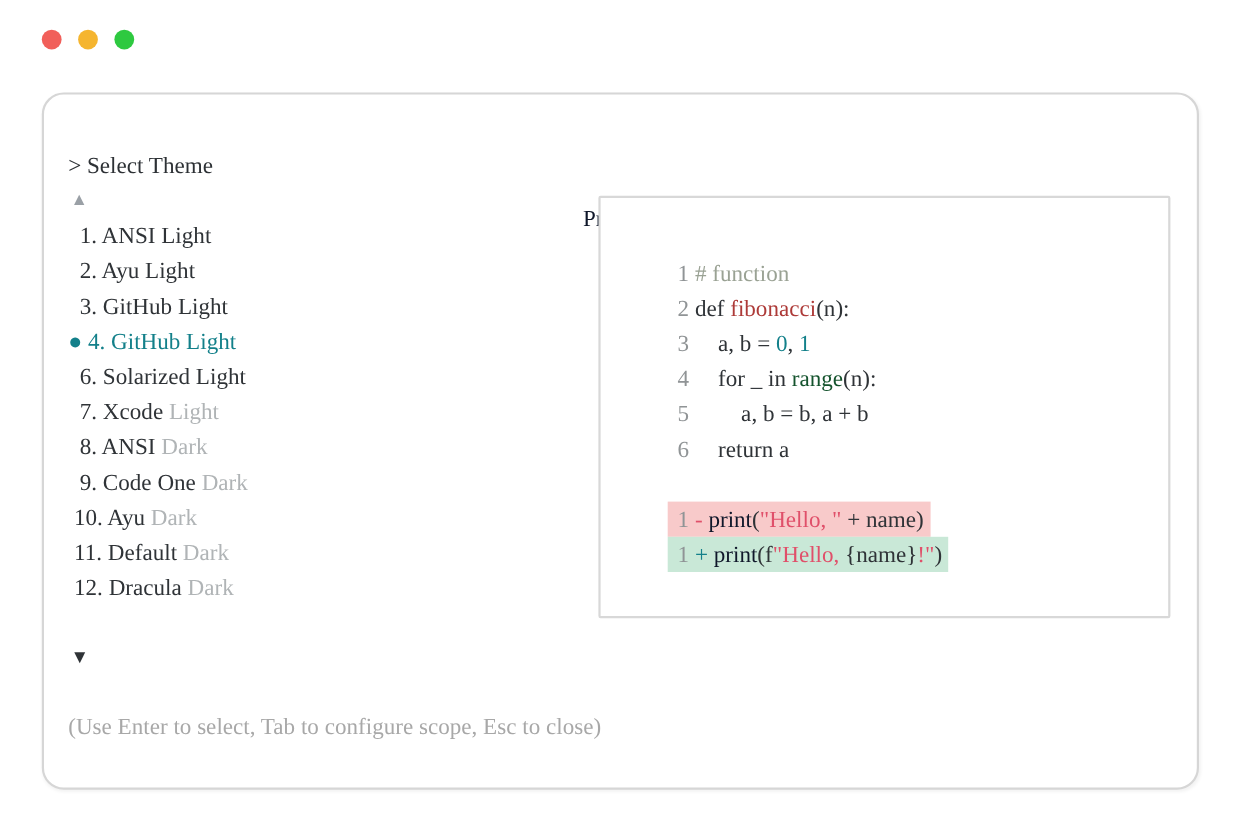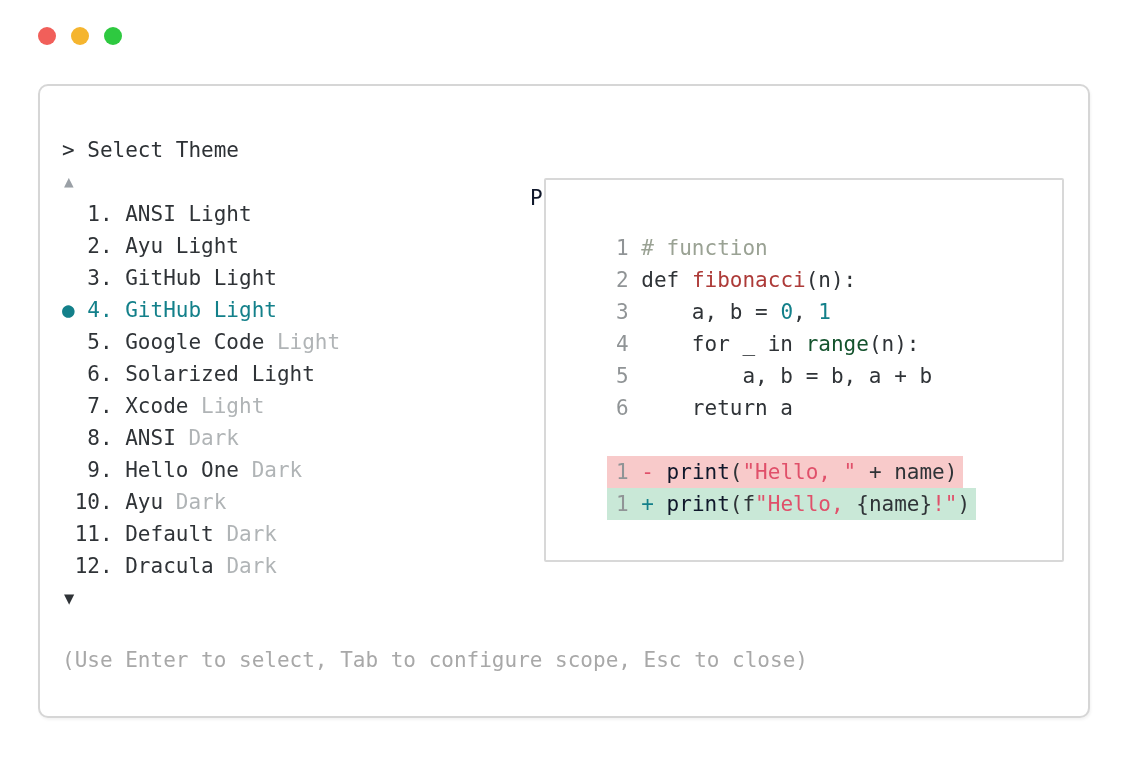--- a/index.html
+++ b/index.html
@@ -12,22 +12,23 @@
   
   .traffic { position:absolute; left:38px; top:27px; display:flex; gap:15px; }
   .dot { width:18px; height:18px; border-radius:50%; display:inline-block; }
   .dot-red    { background:#f15f5a; }
   .dot-yellow { background:#f5b52f; }
   .dot-green  { background:#2ec940; }
 
   
   .window {
     position:absolute; left:38px; top:84px; width:1048px; height:630px;
-    background:#fff; border:2px solid #d6d6d6; border-radius:10px;
+    background:#fff; border:2px solid #d6d6d6; border-radius:20px;
     box-shadow:1px 2px 3px rgba(0,0,0,0.05);
+    font-family:Liberation Serif, serif;
   }
 
   .prompt  { position:absolute; left:22px; top:48px;  height:32px; line-height:32px; white-space:pre; color:#2d3135; }
   .arrow   { position:absolute; left:24px; height:32px; line-height:32px; }
   .arrow.up   { top:80px;  color:#9aa0a6; font-size:16px; }
   .arrow.down { top:496px; color:#2f3337; font-size:17px; }
 
   .theme-list { position:absolute; left:22px; top:112px; }
   .trow { height:32px; line-height:32px; white-space:pre; cursor:default; }
   .c-pri { color:#2f3337; }
@@ -71,25 +72,24 @@
 </div>
 
 <div class="window">
   <div class="prompt">&gt; Select Theme</div>
   <div class="arrow up">▲</div>
   <div class="theme-list">
       <div class="trow"><span class="c-pri">  1. </span><span class="c-pri">ANSI Light</span></div>
       <div class="trow"><span class="c-pri">  2. </span><span class="c-pri">Ayu Light</span></div>
       <div class="trow"><span class="c-pri">  3. </span><span class="c-pri">GitHub Light</span></div>
       <div class="trow"><span class="c-sel">● 4. </span><span class="c-sel">GitHub Light</span></div>
-      <div class="trow"><span class="c-pri">  5. </span><span class="c-pri">Google Code</span><span class="c-muted"> Light</span></div>
       <div class="trow"><span class="c-pri">  6. </span><span class="c-pri">Solarized Light</span></div>
       <div class="trow"><span class="c-pri">  7. </span><span class="c-pri">Xcode</span><span class="c-muted"> Light</span></div>
       <div class="trow"><span class="c-pri">  8. </span><span class="c-pri">ANSI</span><span class="c-muted"> Dark</span></div>
-      <div class="trow"><span class="c-pri">  9. </span><span class="c-pri">Hello One</span><span class="c-muted"> Dark</span></div>
+      <div class="trow"><span class="c-pri">  9. </span><span class="c-pri">Code One</span><span class="c-muted"> Dark</span></div>
       <div class="trow"><span class="c-pri"> 10. </span><span class="c-pri">Ayu</span><span class="c-muted"> Dark</span></div>
       <div class="trow"><span class="c-pri"> 11. </span><span class="c-pri">Default</span><span class="c-muted"> Dark</span></div>
       <div class="trow"><span class="c-pri"> 12. </span><span class="c-pri">Dracula</span><span class="c-muted"> Dark</span></div>
     </div>
   <div class="arrow down">▼</div>
 
   <div class="preview-title">Preview</div>
   <div class="preview-box">
     <div class="code">
         <div class="cline"><span class="tok-lineno">1 </span><span class="tok-comment"># function</span></div>

